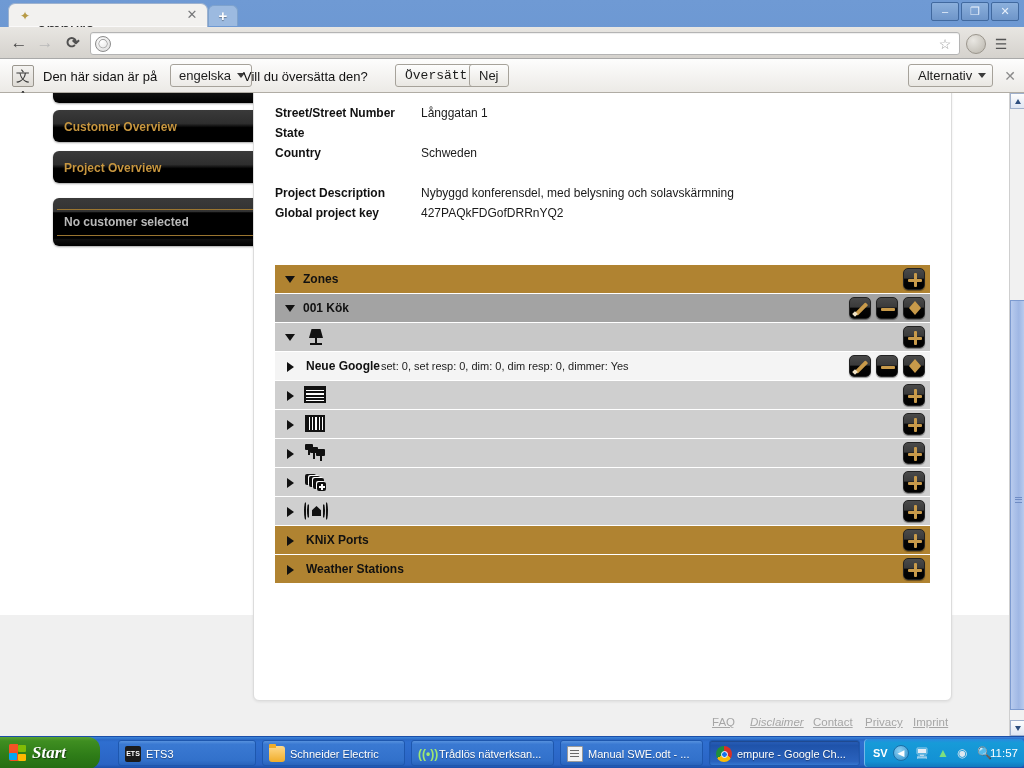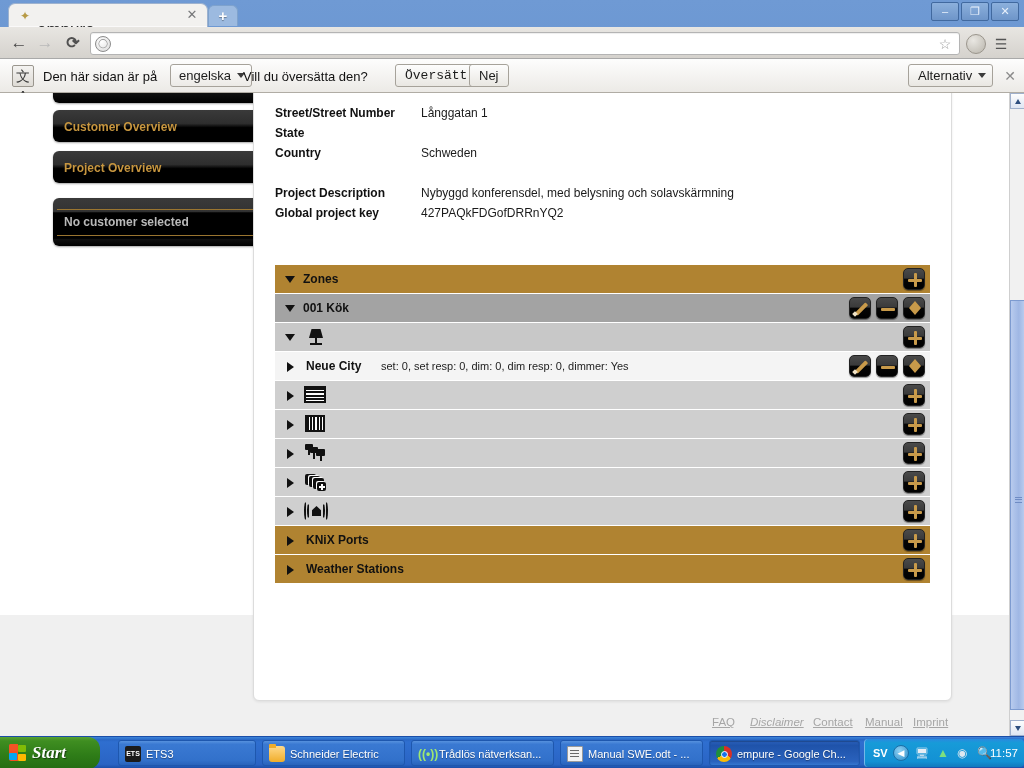--- a/index.html
+++ b/index.html
@@ -567,21 +567,21 @@
           </span>
           <span class="acts">
             <span class="chip">
                 <span class="gl gl-plus"></span>
               </span>
           </span>
         </div>
 
         <div class="acc-row acc-white">
           <span class="tri" style="left:12px;"></span>
-          <span class="acc-title" style="left:31px;">Neue City</span>
+          <span class="acc-title" style="left:31px;">Neue Google</span>
           <span class="acc-meta" style="left:106px;">set: 0, set resp: 0, dim: 0, dim resp: 0, dimmer: Yes</span>
           <span class="acts">
             <span class="chip">
                 <span class="gl gl-pencil"></span>
               </span>
             <span class="chip">
                 <span class="gl gl-minus"></span>
               </span>
             <span class="chip">
                 <span class="gl gl-updown"></span>
@@ -681,21 +681,21 @@
           </span>
         </div>
 
       </div>
     </div>
 
     <div id="footer-links">
       <a href="#" style="left:262px;">FAQ</a>
       <a href="#" style="left:300px;font-style:italic;">Disclaimer</a>
       <a href="#" style="left:363px;">Contact</a>
-      <a href="#" style="left:415px;">Manual</a>
+      <a href="#" style="left:415px;">Privacy</a>
       <a href="#" style="left:463px;">Imprint</a>
     </div>
   </div>
 
   <div id="pg-scroll">
     <div class="sb-arrow" id="sb-up">
         <span class="g"></span>
       </div>
     <div id="sb-thumb">
         <span class="grip"></span>

